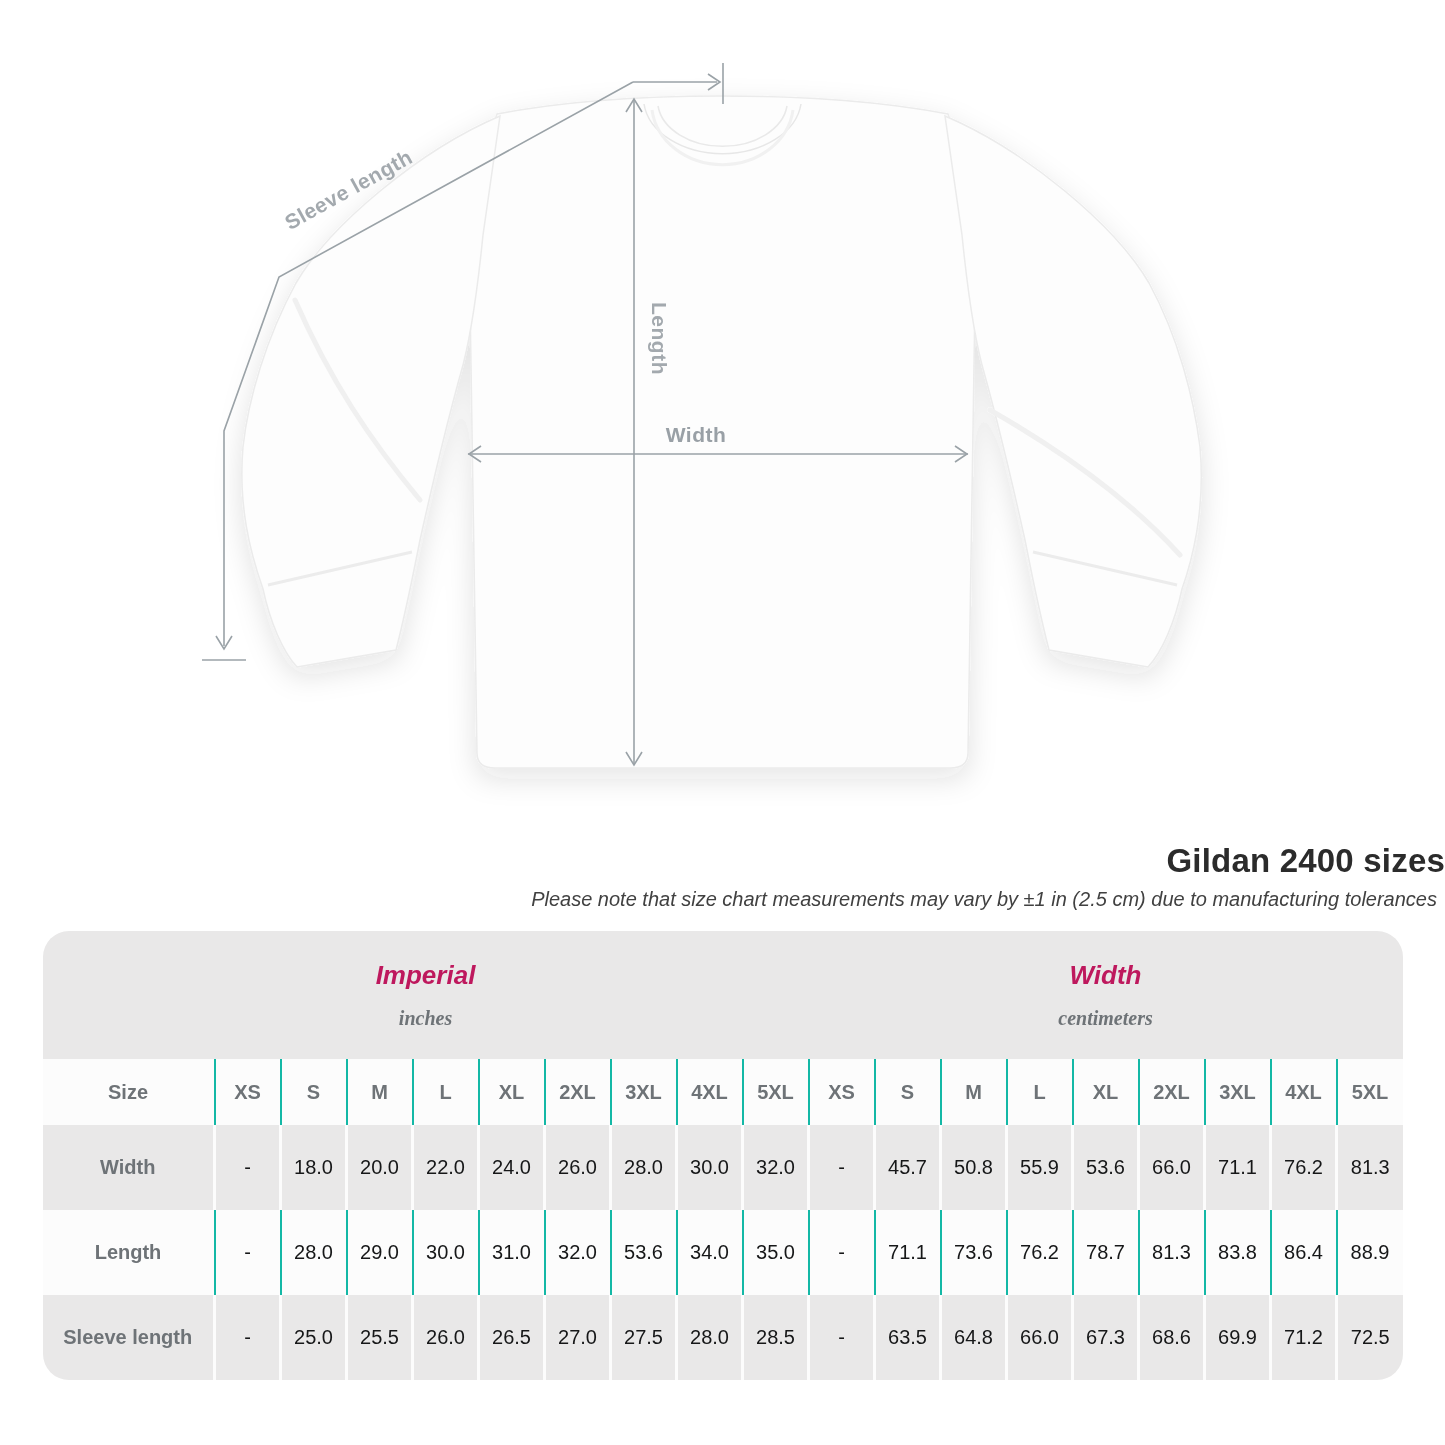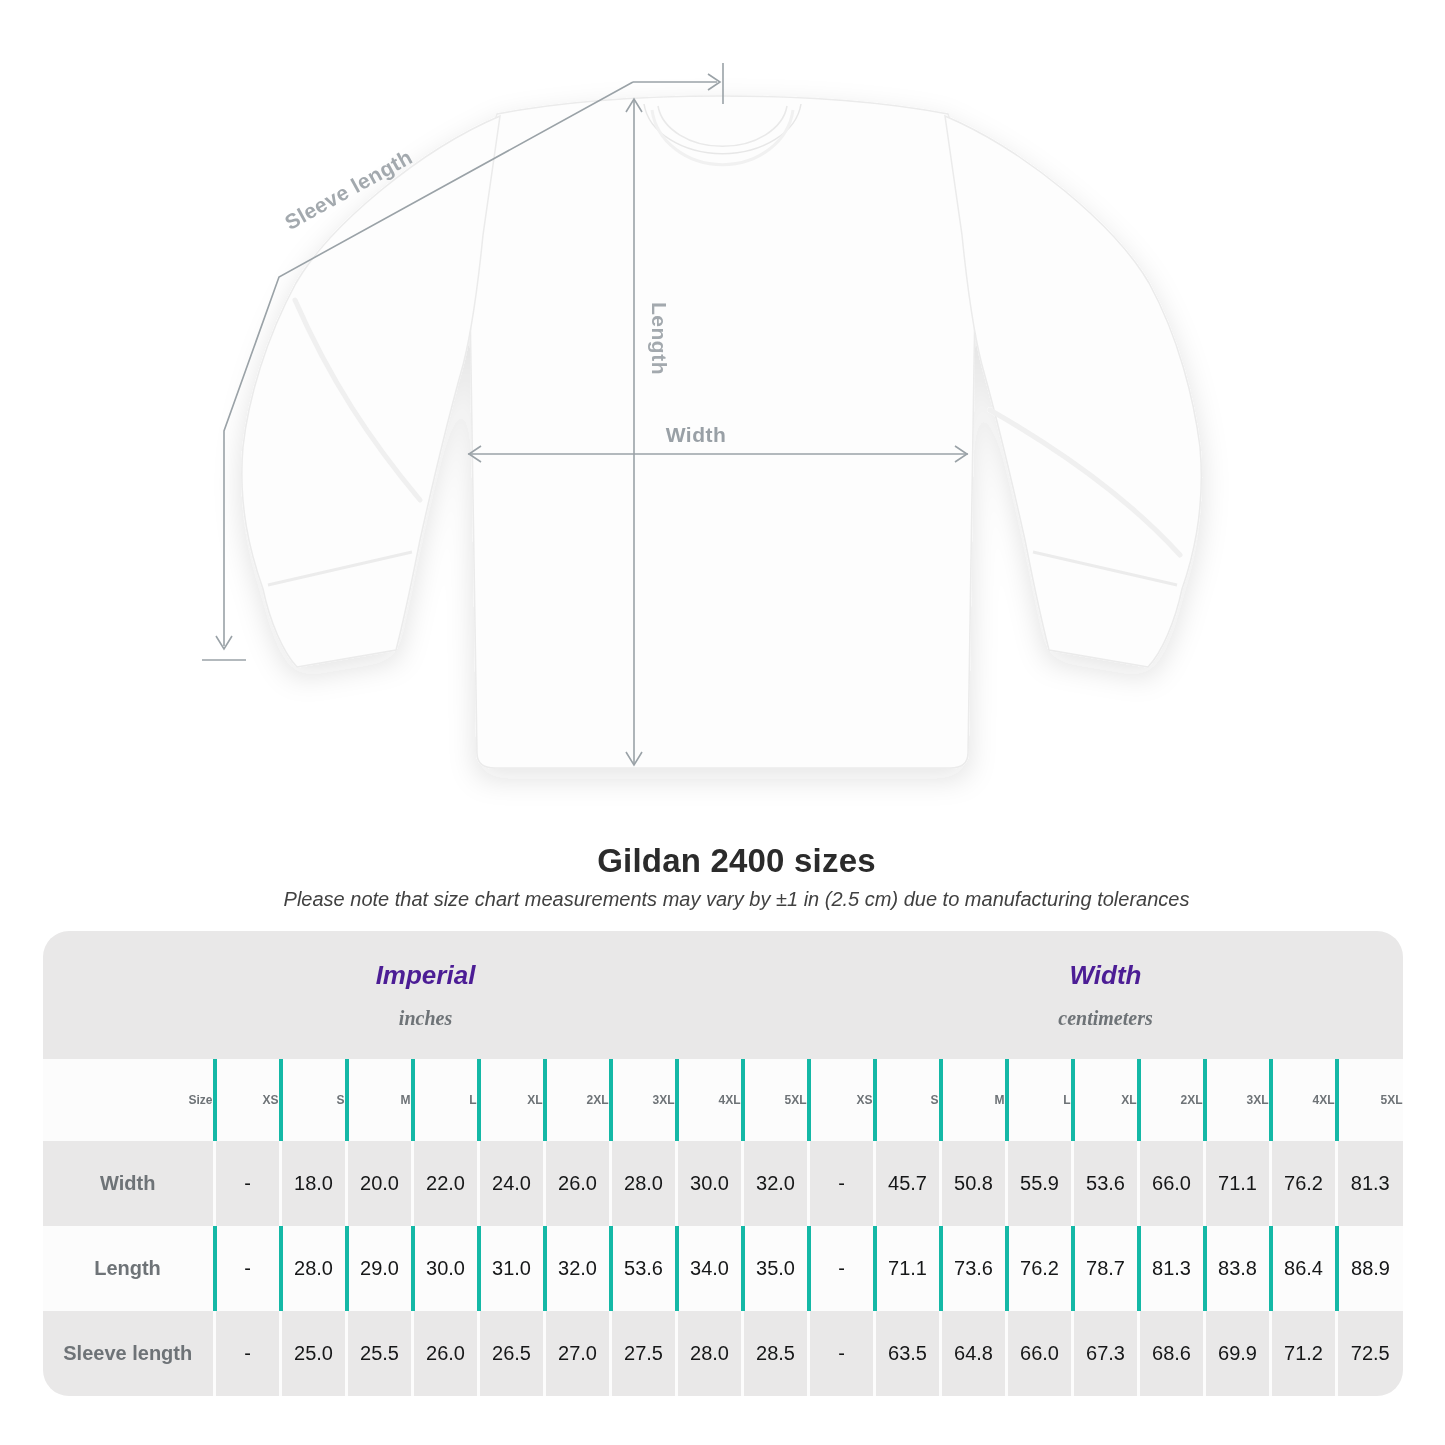--- a/index.html
+++ b/index.html
@@ -1,31 +1,31 @@
 <!DOCTYPE html>
 <html><head>
 <meta charset="utf-8">
 <style>
   html,body{margin:0;padding:0;background:#ffffff;}
   body{width:1445px;height:1445px;overflow:hidden;font-family:"Liberation Sans",sans-serif;}
   .diagram-wrap{position:relative;width:1445px;height:828px;}
-  .heading{ text-align:center;padding-left:28px; }
+  .heading{ text-align:right;padding-left:28px; }
   .heading h1{margin:14px 0 6px 0;font-size:33px;font-weight:bold;color:#2b2b2b;letter-spacing:.2px;}
   .heading p{margin:8px;font-size:20px;font-style:italic;color:#414141;}
   .size-table-wrap{margin:20px auto 0 auto;width:1360px;background:#e9e8e8;border-radius:26px;overflow:hidden;}
   table{width:100%;border-collapse:collapse;table-layout:fixed;}
   th,td{text-align:center;vertical-align:middle;padding:0;}
   tr.group-row th{height:128px;background:transparent;}
-  .group-label{font-size:26px;font-weight:bold;font-style:italic;color:#4c1d95;}
+  .group-label{font-size:26px;font-weight:bold;font-style:italic;color:#be185d;}
   .group-sub{font-size:20px;font-style:italic;color:#6e7377;margin-top:16px;font-family:Liberation Serif, serif;}
   tr.white-row th, tr.white-row td{background:#fcfcfc;}
-  tr.white-row > *{border-left:4px solid #14b8a6;}
+  tr.white-row > *{border-left:2px solid #14b8a6;}
   tr.gray-row > *{border-left:3px solid #fcfcfc;}
   tr.white-row > :first-child, tr.gray-row > :first-child{border-left:none;}
-  tr.header-row th{height:82px;font-size:12px;font-weight:bold;color:#6e7377;text-align:right;}
+  tr.header-row th{height:66px;font-size:20px;font-weight:bold;color:#6e7377;}
   tr.data-row{height:85px;}
   tr.data-row th.rowlabel{font-size:20px;font-weight:bold;color:#6e7377;}
   tr.data-row td{font-size:20px;color:#161718;}
 </style>
 </head>
 <body>
 
 <div class="diagram-wrap">
 <svg width="1445" height="828" viewBox="0 0 1445 828">
   <defs>

